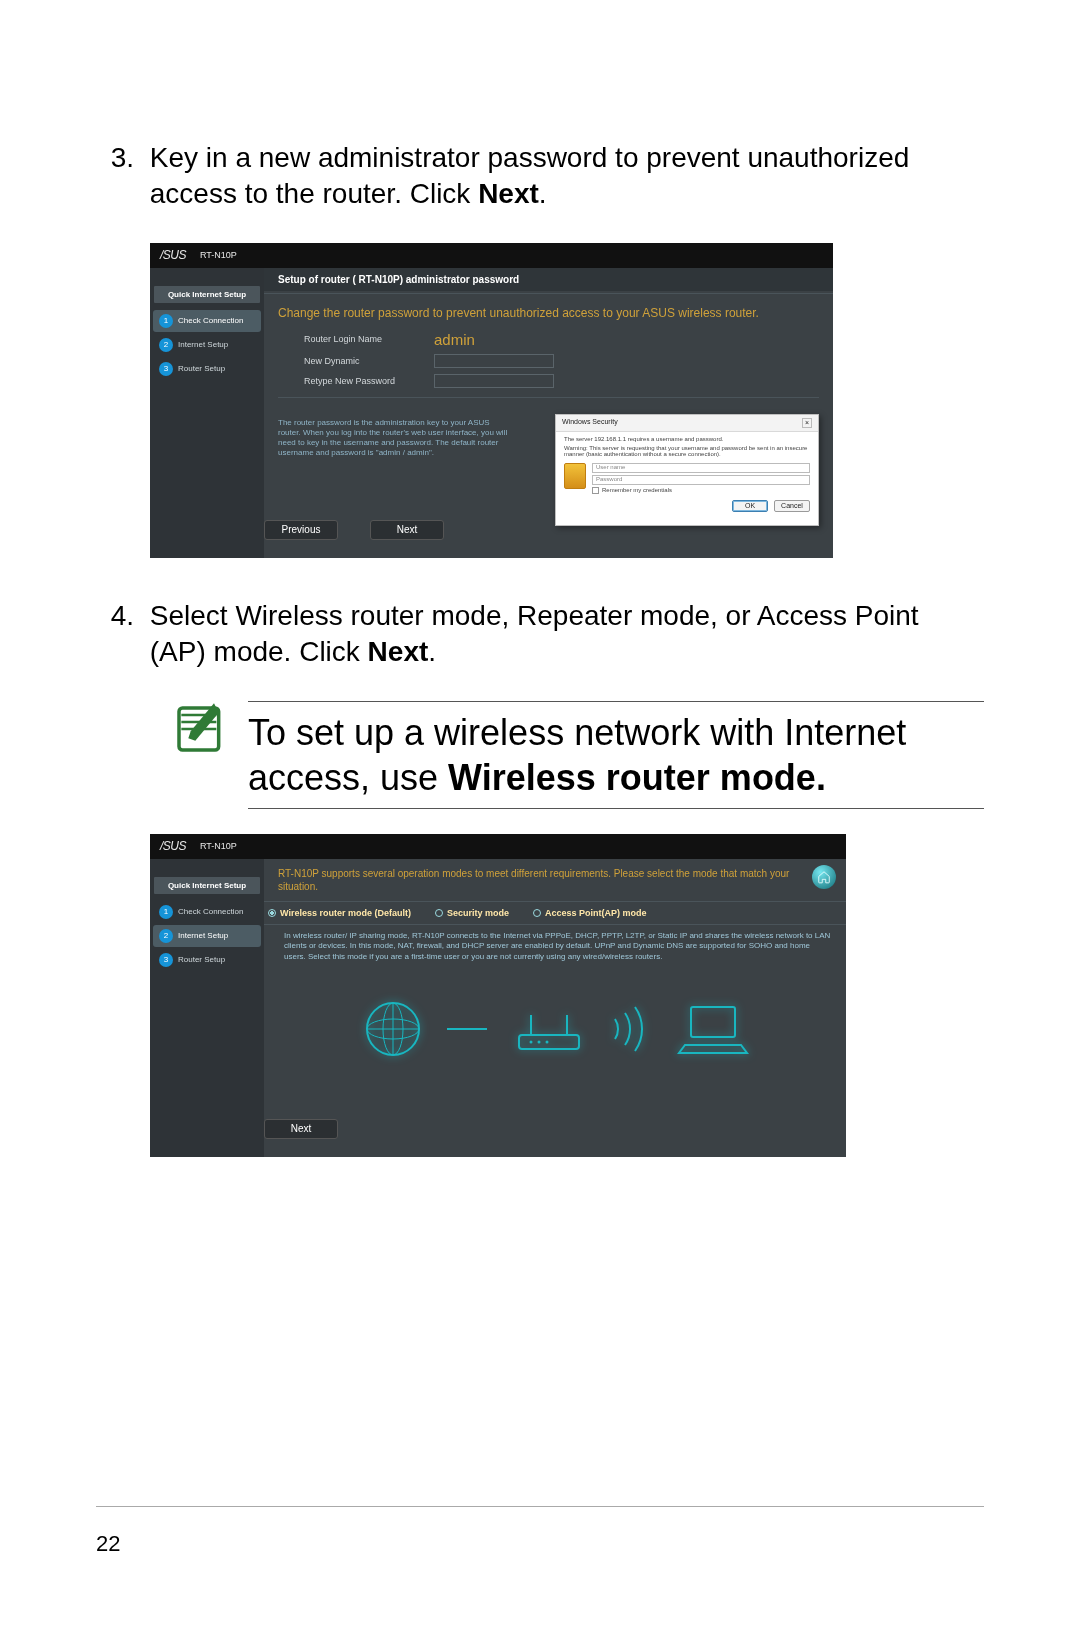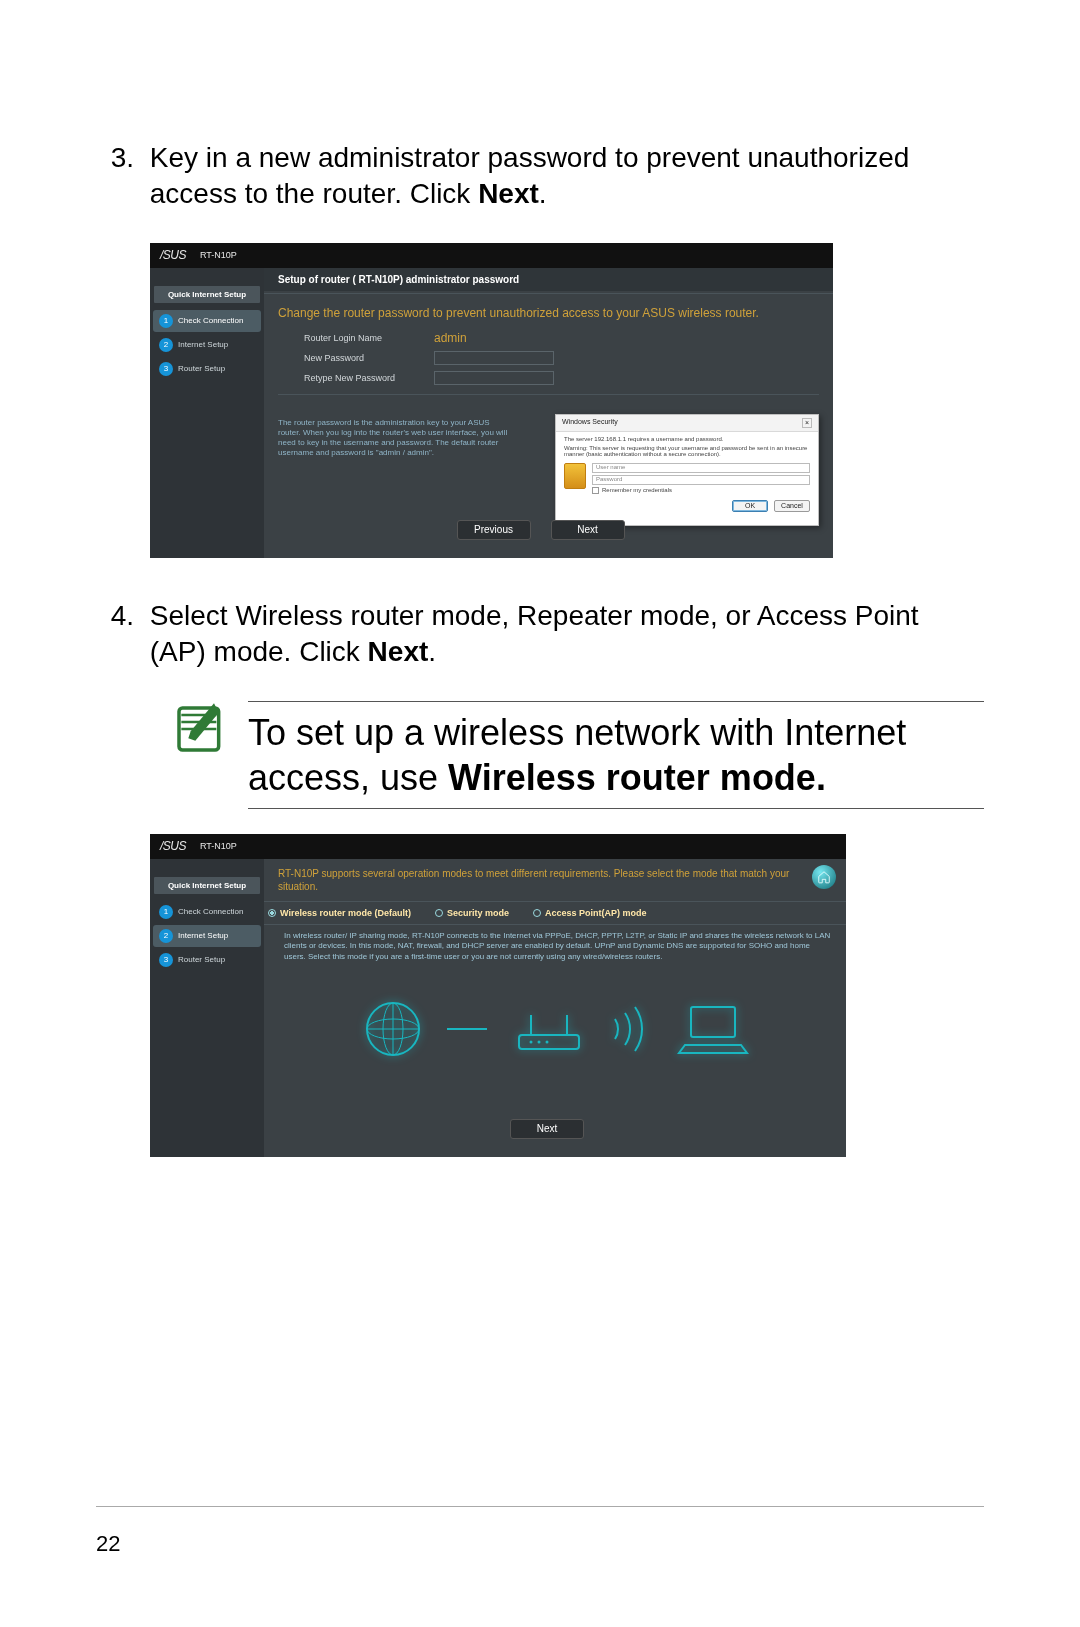--- a/index.html
+++ b/index.html
@@ -58,21 +58,21 @@
 
   
   .panel{flex:1;background:#3b4145;position:relative;color:#d3d8db;font-size:9px}
   .panel-head{background:#2f3539;color:#fff;font-size:10px;font-weight:600;padding:6px 14px}
   .panel-rule{height:1px;background:#4a545a;margin:2px 0}
 
   
   .pw-instr{color:var(--gold);font-size:12px;padding:10px 14px 8px 14px}
   .field-row{display:flex;align-items:center;padding:3px 14px 3px 40px}
   .field-label{width:130px;color:#d3d8db;font-size:9px}
-  .field-val{color:var(--gold);font-size:12px}
+  .field-val{color:var(--gold);font-size:15px}
   .field-input{width:120px;height:14px;border:1px solid var(--field-border);background:#3b4145}
 
   .help-blurb{position:absolute;left:14px;top:150px;width:230px;color:#8fb4c7;font-size:8px;line-height:1.25}
 
   
   .popup{position:absolute;right:14px;top:146px;width:264px;height:112px;background:#fff;border:1px solid #bfbfbf;box-shadow:2px 2px 6px rgba(0,0,0,.4);font-family:Tahoma,Arial,sans-serif;color:#222}
   .popup-title{font-size:7px;padding:3px 6px;background:#f3f3f3;border-bottom:1px solid #d9d9d9;display:flex;justify-content:space-between}
   .popup-close{width:10px;height:10px;border:1px solid #bbb;font-size:7px;text-align:center;line-height:8px}
   .popup-body{padding:4px 8px 2px 8px}
   .popup-line{font-size:6px;color:#444}
@@ -80,21 +80,21 @@
   .popup-form{display:flex;gap:6px;margin-top:6px}
   .popup-key{width:22px;height:26px;background:linear-gradient(#f2c23a,#d48e18);border:1px solid #c07e10;border-radius:2px}
   .popup-fields{flex:1}
   .popup-input{width:100%;height:10px;border:1px solid #bbb;margin-bottom:2px;font-size:6px;padding-left:3px;color:#888}
   .popup-remember{font-size:6px;color:#444;display:flex;align-items:center;gap:3px;margin-top:1px}
   .popup-chk{width:7px;height:7px;border:1px solid #999}
   .popup-btns{display:flex;justify-content:flex-end;gap:6px;padding:4px 8px 0 8px}
   .popup-btn{min-width:36px;height:12px;font-size:7px;border:1px solid #9a9a9a;background:#f4f4f4;border-radius:2px;text-align:center;line-height:10px}
   .popup-btn.primary{border:1px solid #3c7fb1;box-shadow:0 0 0 1px #7eb8df inset}
 
-  .nav-btns{position:absolute;left:0;right:16px;bottom:18px;display:flex;justify-content:center;gap:20px}
+  .nav-btns{position:absolute;left:0;right:16px;bottom:18px;display:flex;gap:32px}
   .nav-btn{min-width:74px;height:20px;background:#2b2f32;border:1px solid #555;border-radius:3px;color:#fff;font-size:10px;text-align:center;line-height:18px}
 
   
   .mode-head{color:var(--gold);font-size:10px;font-weight:400;padding:8px 40px 8px 14px;line-height:1.3;position:relative}
   .home-icon{position:absolute;right:10px;top:6px;width:24px;height:24px;border-radius:50%;background:radial-gradient(circle at 35% 30%, #76e7f0, #0f6b74)}
   .home-icon svg{width:14px;height:14px;margin:5px}
 
   .mode-opts{display:flex;gap:24px;padding:6px 14px 6px 4px;color:#ffe7a9;font-size:9px;font-weight:600;border-top:1px solid #4a545a;border-bottom:1px solid #4a545a}
   .radio{width:8px;height:8px;border-radius:50%;border:1px solid #9ad9df;display:inline-block;margin-right:4px;vertical-align:middle}
   .radio.on{background:radial-gradient(circle,#9ad9df 0 40%, transparent 45%)}
@@ -144,21 +144,21 @@
       <div class="panel">
         <div class="panel-head">Setup of router ( RT-N10P) administrator password</div>
         <div class="panel-rule"></div>
         <div class="pw-instr">Change the router password to prevent unauthorized access to your ASUS wireless router.</div>
 
         <div class="field-row">
           <span class="field-label">Router Login Name</span>
           <span class="field-val">admin</span>
         </div>
         <div class="field-row">
-          <span class="field-label">New Password</span>
+          <span class="field-label">New Dynamic</span>
           <span class="field-input"></span>
         </div>
         <div class="field-row">
           <span class="field-label">Retype New Password</span>
           <span class="field-input"></span>
         </div>
         <div class="panel-rule" style="margin:6px 14px"></div>
 
         <div class="help-blurb">The router password is the administration key to your ASUS router. When you log into the router's web user interface, you will need to key in the username and password. The default router username and password is "admin / admin".</div>
 

